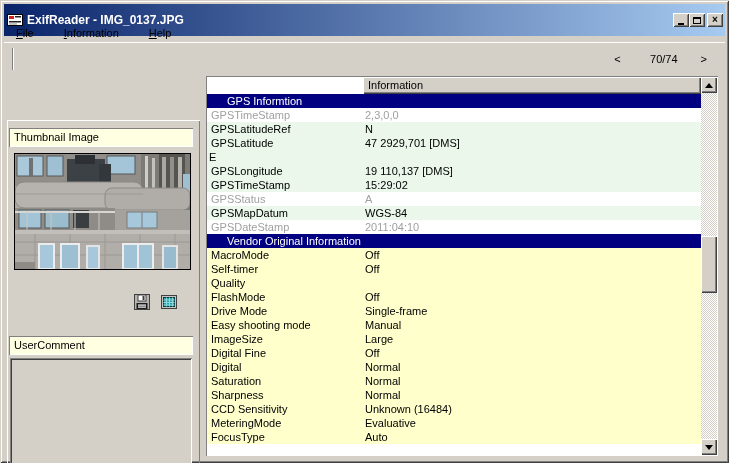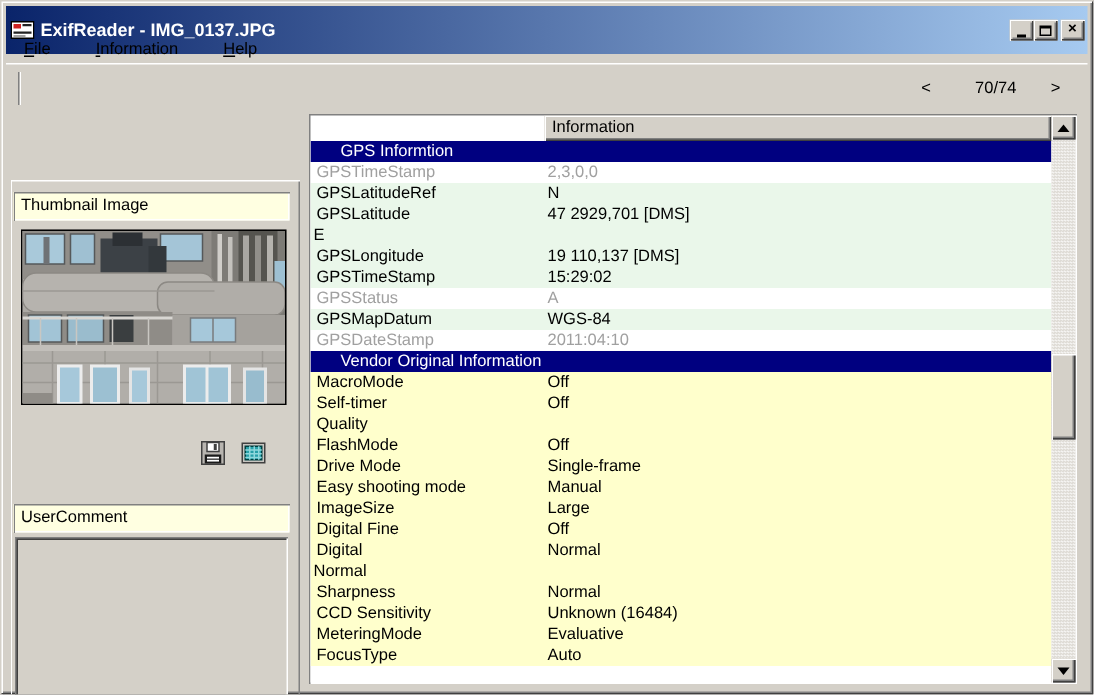--- a/index.html
+++ b/index.html
@@ -346,20 +346,21 @@
         </div>
         <div class="trow item vendor">
           <span class="cell name">Digital Fine</span>
           <span class="cell value">Off</span>
         </div>
         <div class="trow item vendor">
           <span class="cell name">Digital</span>
           <span class="cell value">Normal</span>
         </div>
         <div class="trow item vendor">
+          <span class="cell name">Saturation</span>
           <span class="cell value">Normal</span>
         </div>
         <div class="trow item vendor">
           <span class="cell name">Sharpness</span>
           <span class="cell value">Normal</span>
         </div>
         <div class="trow item vendor">
           <span class="cell name">CCD Sensitivity</span>
           <span class="cell value">Unknown (16484)</span>
         </div>

